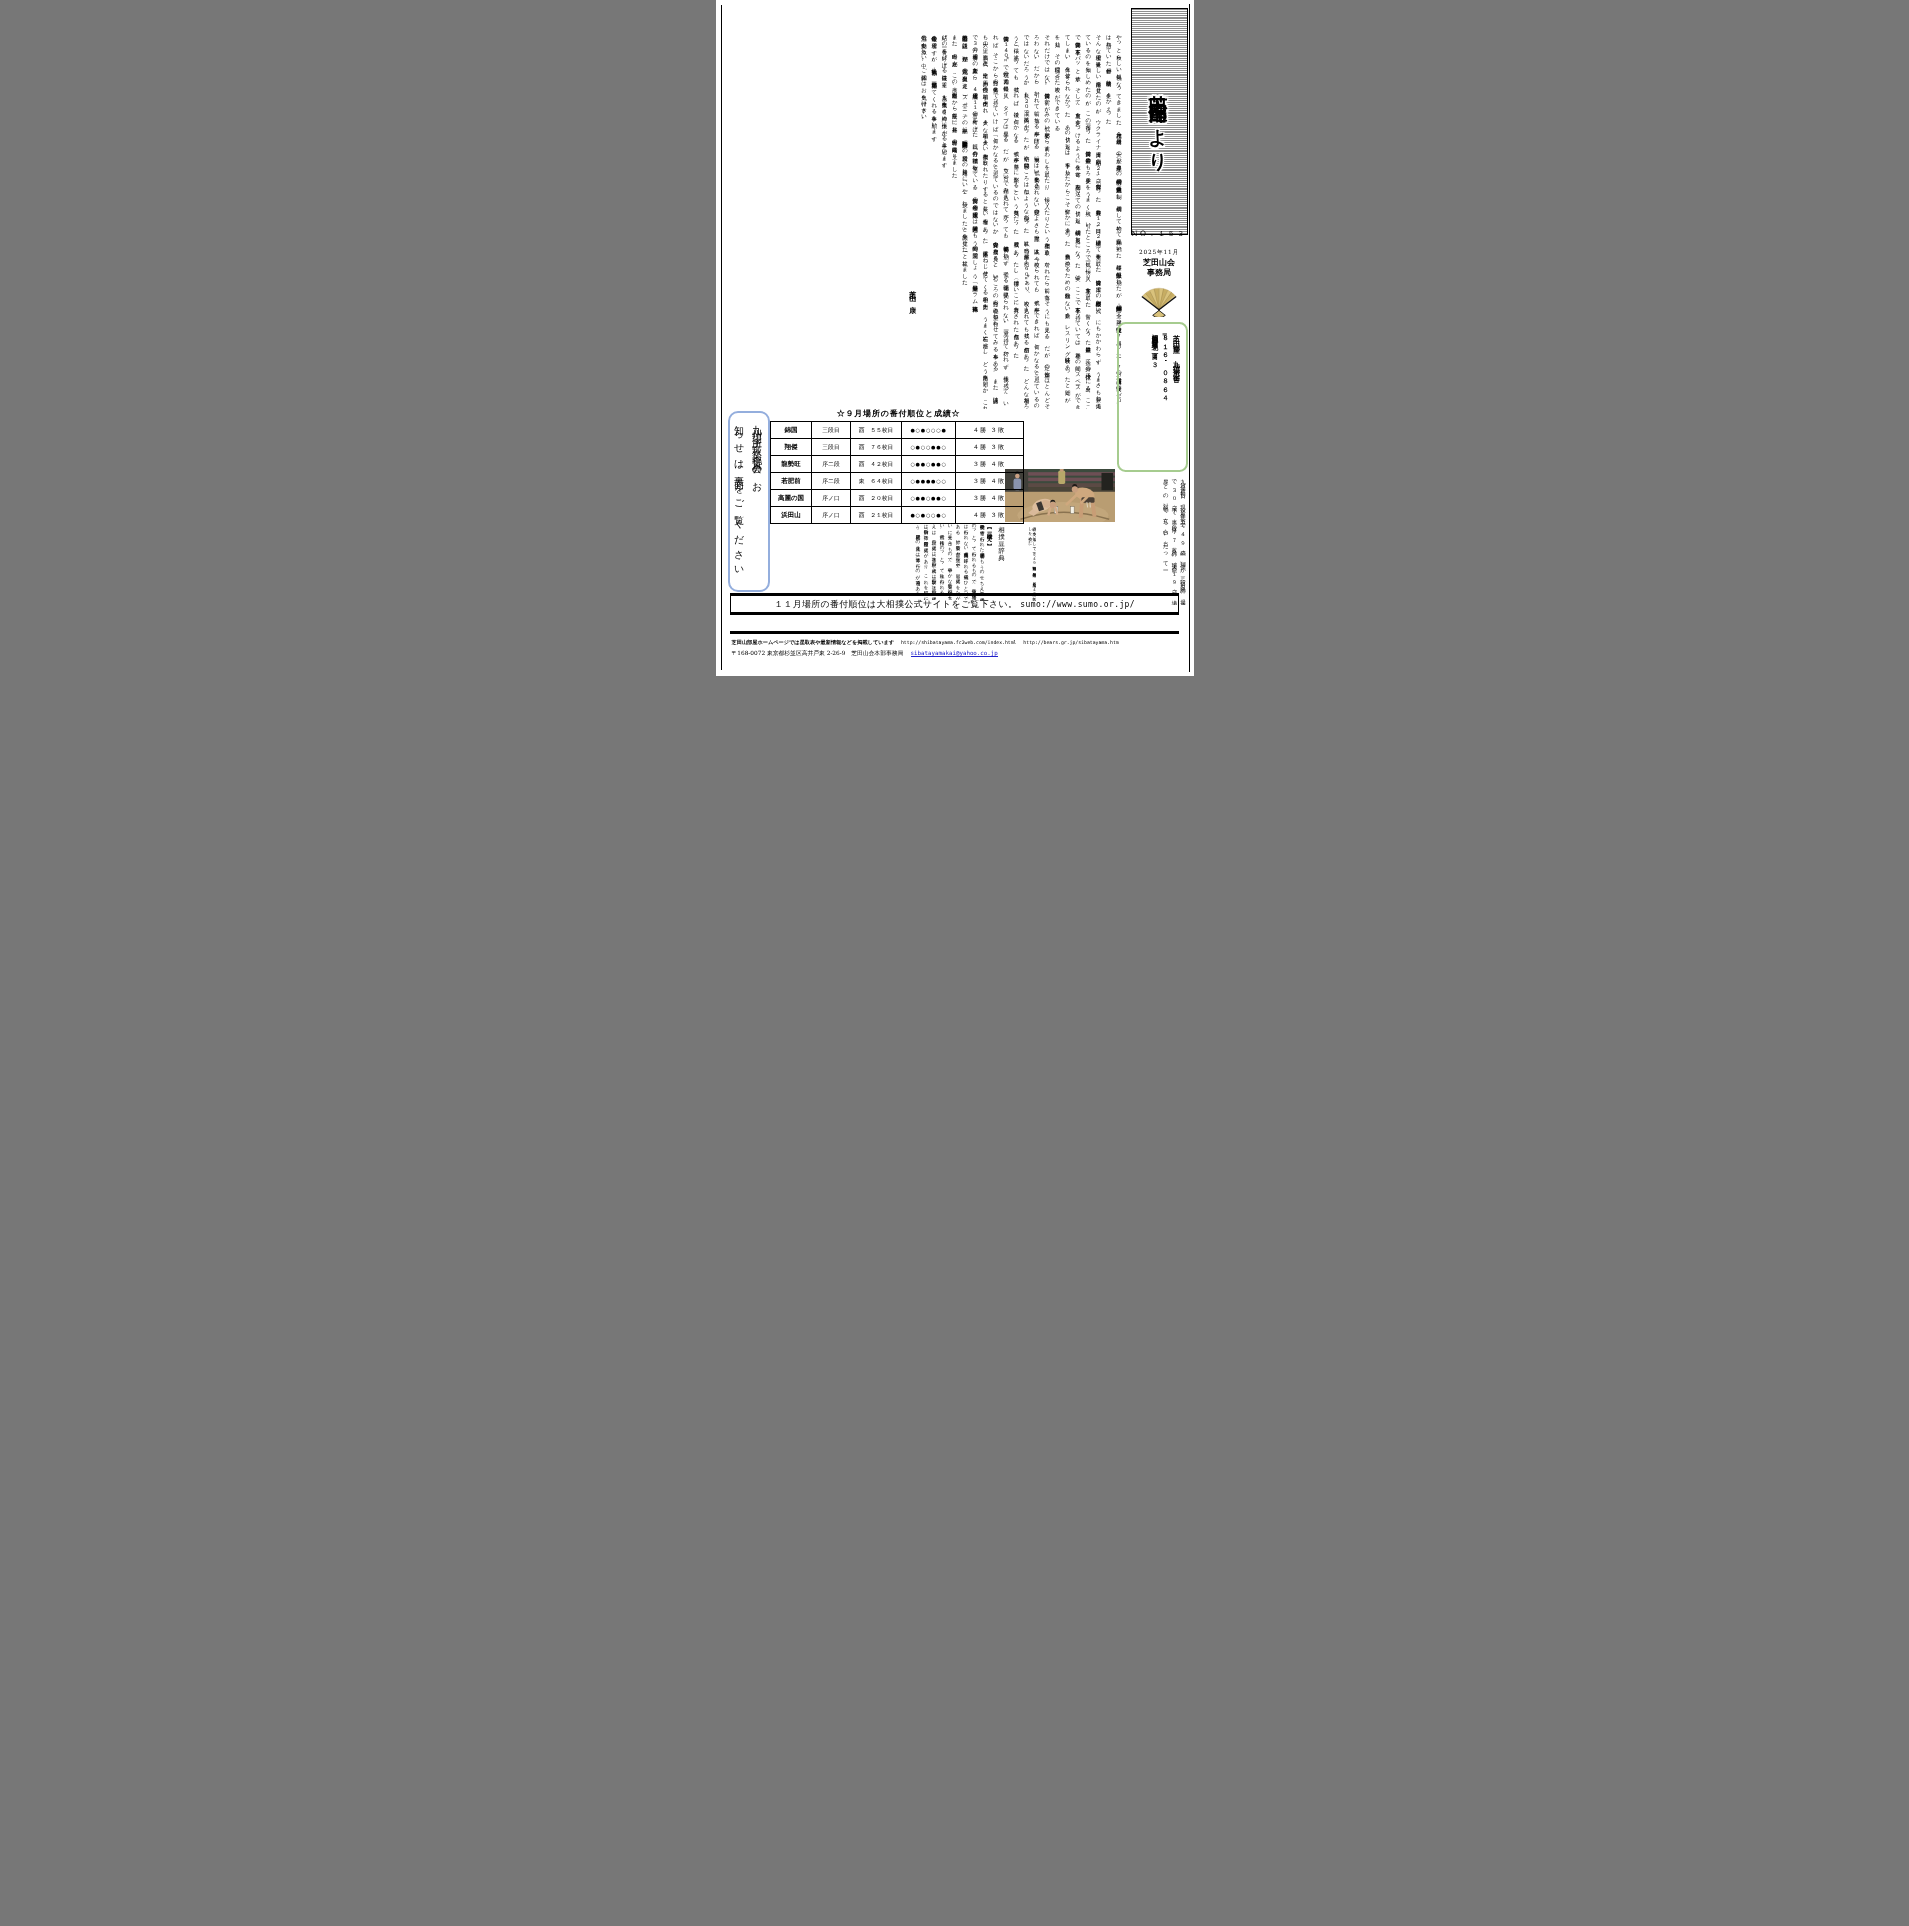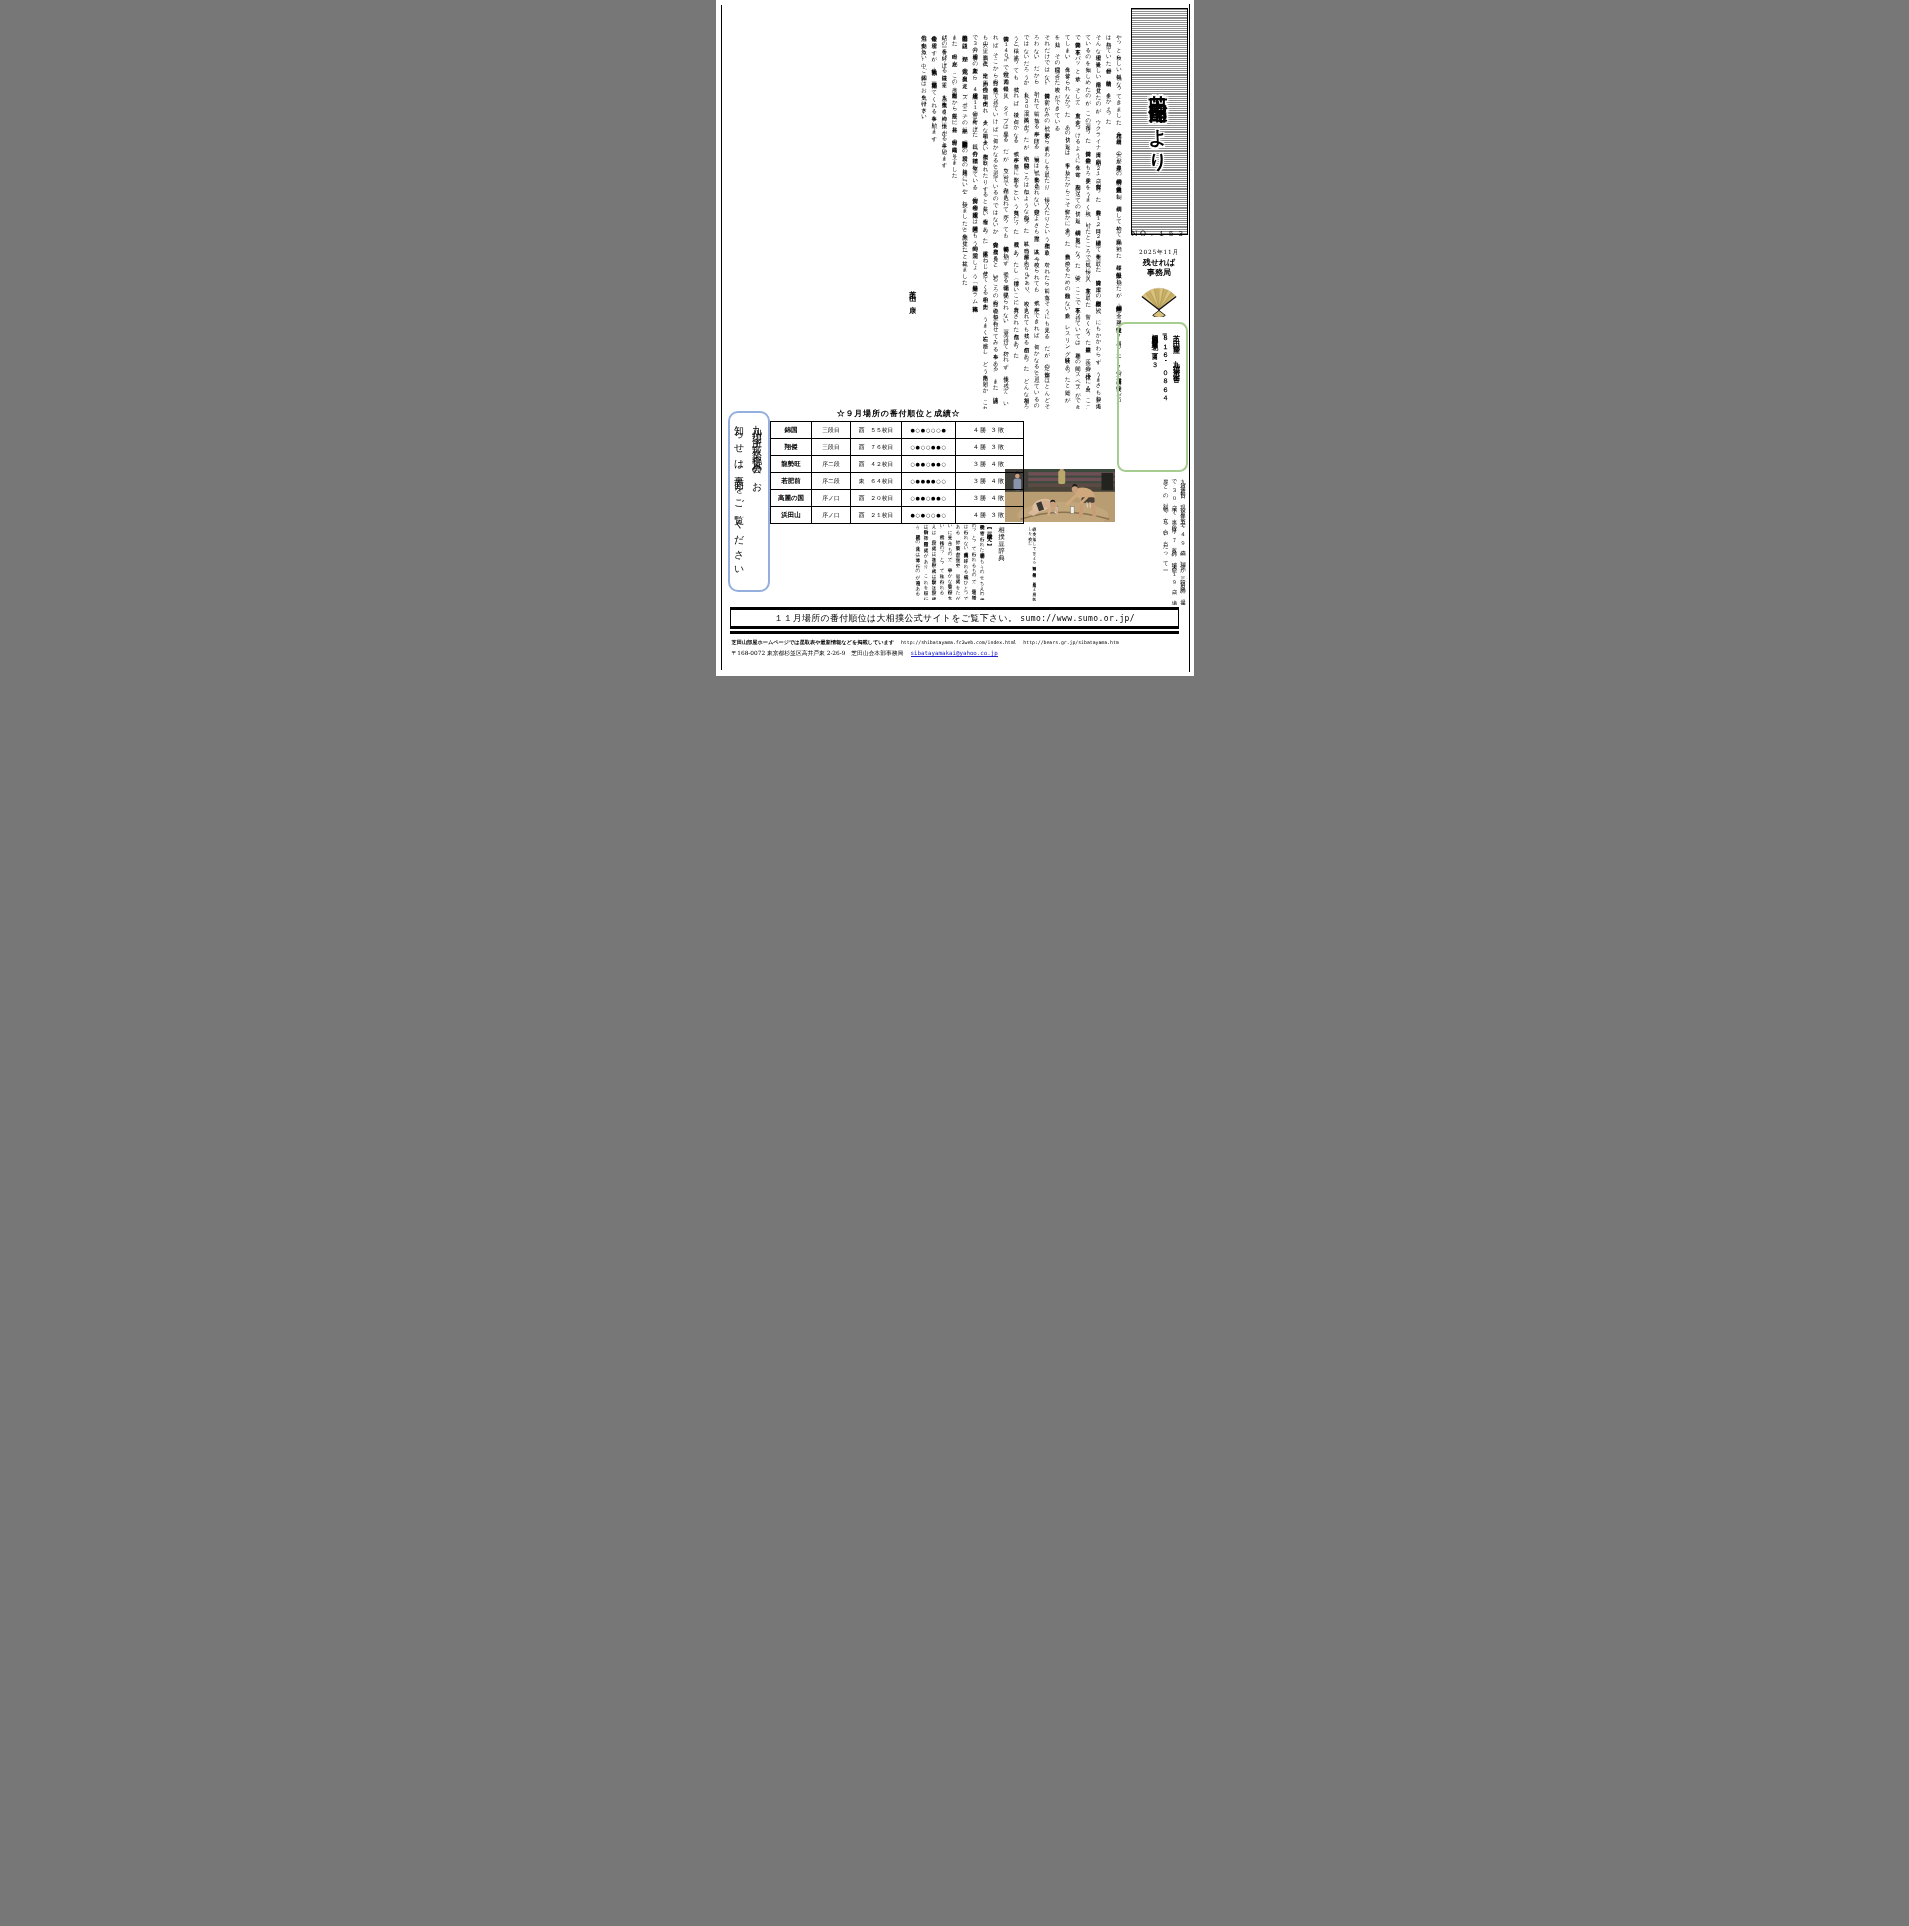--- a/index.html
+++ b/index.html
@@ -64,21 +64,21 @@
   table.results{left:54px;top:421px;width:254px;border-collapse:collapse;position:absolute;
      border:1.2px solid #000;table-layout:fixed;}
   table.results td{border:0.8px solid #000;height:16px;text-align:center;vertical-align:middle;padding:0;}
   td.c-name{width:16.5%;font-family:"Liberation Sans",sans-serif;font-weight:bold;font-size:6.5px;}
   td.c-div{width:15%;font-size:5.8px;}
   td.c-rank{width:20.5%;font-size:5.8px;}
   td.c-marks{width:21%;font-size:5px;letter-spacing:0.8px;}
   td.c-rec{width:27%;font-size:6.2px;letter-spacing:1.2px;}
 
   
-  .banner{left:14.6px;top:607px;width:449px;height:22.3px;box-sizing:border-box;border:1.5px solid #000;
+  .banner{left:14.6px;top:593px;width:449px;height:22.3px;box-sizing:border-box;border:1.5px solid #000;
      border-top-width:3.5px;border-bottom-width:3.5px;display:flex;align-items:center;justify-content:center;
      font-size:8.9px;letter-spacing:0.4px;white-space:nowrap;}
   .banner .url{font-family:"DejaVu Sans Mono",monospace;font-size:8px;margin-left:3.1px;}
   .hrule{left:14.6px;top:631px;width:449px;height:2.7px;background:#000;}
 
   
   .footer1{left:16px;top:639px;width:447px;font-family:"Liberation Sans",sans-serif;font-weight:bold;
      font-size:5.2px;white-space:nowrap;}
   .footer1 .url{font-family:"DejaVu Sans Mono",monospace;font-weight:normal;font-size:4.8px;margin-left:5.4px;}
   .footer2{left:16px;top:649px;width:447px;font-size:5.8px;white-space:nowrap;}
@@ -105,21 +105,21 @@
     <p>気温の変動も激しい中、ご体調にはお気を付け下さい。</p>
     <p class="sig">芝田山　康</p>
   </section>
 
   <div class="abs title-box">
     <div class="title-text">芝田山部屋だより</div>
   </div>
   <div class="abs issue-no">NO．１５３</div>
   <div class="abs issue-date">2025年11月</div>
   <div class="abs office">
-    <span>残せれば</span><br>
+    <span>芝田山会</span><br>
     <span>事務局</span>
   </div>
 
   <div class="abs" style="left:422px;top:285px;width:42px;height:32px;">
     <svg viewBox="0 0 120 90" width="42" height="32">
       <path d="M60 70 L13 31 A60 60 0 0 1 107 31 Z" fill="#d9c27c" stroke="#a8925a" stroke-width="1"></path>
       <g fill="#c7ad63">
         <path d="M60 70 L22 24 L34 17 Z"></path>
           <path d="M60 70 L46 11 L59 10 Z"></path>
         <path d="M60 70 L72 10 L84 14 Z"></path>

